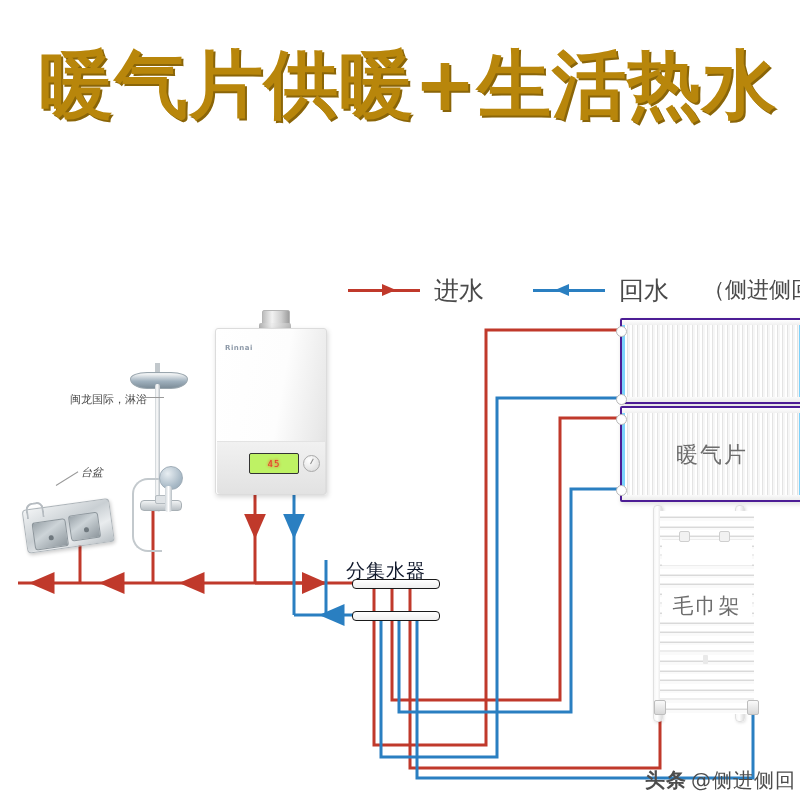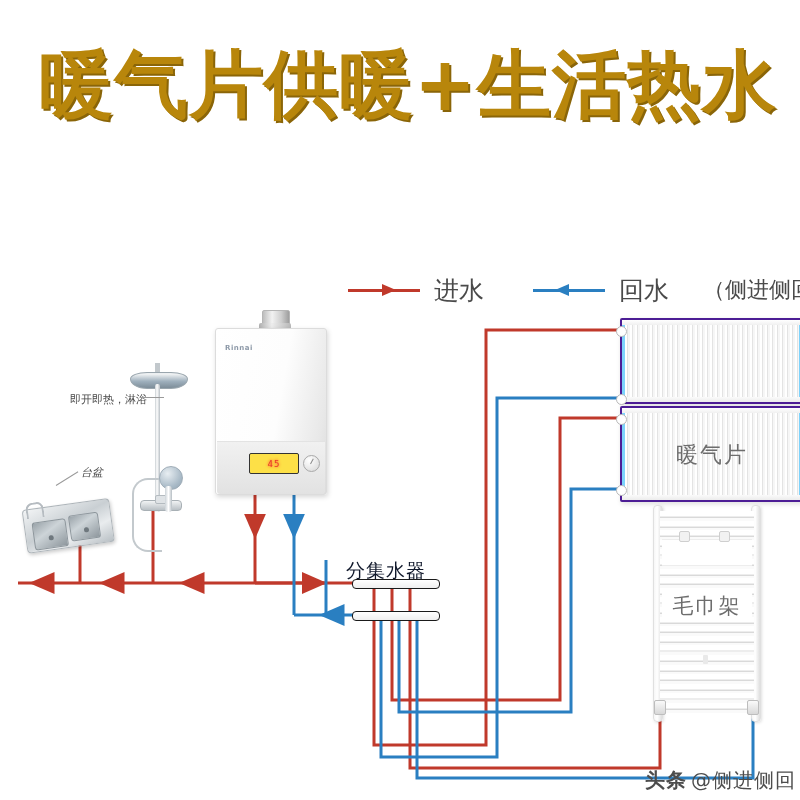--- a/index.html
+++ b/index.html
@@ -35,36 +35,36 @@
   
   #pipes{position:absolute;left:0;top:0;width:800px;height:800px;}
 
   
   .boiler{position:absolute;left:207px;top:328px;width:110px;height:165px;}
   .boiler-body{position:absolute;left:0;top:0;width:110px;height:165px;background:linear-gradient(100deg,#ffffff 0%,#fdfdfd 55%,#e8e8e8 88%,#dcdcdc 100%);border:1px solid #dcdcdc;border-radius:3px;box-shadow:1px 2px 5px rgba(0,0,0,.16);}
   .boiler-flue{position:absolute;left:47px;top:-18px;width:26px;height:19px;background:linear-gradient(90deg,#bdbdbd,#f2f2f2 35%,#cfcfcf 70%,#9e9e9e);border-radius:2px 2px 0 0;border:1px solid #b5b5b5;}
   .boiler-flue:after{content:"";position:absolute;left:-4px;top:12px;width:32px;height:7px;background:linear-gradient(90deg,#b0b0b0,#ededed 40%,#b8b8b8);border-radius:2px;}
   .boiler-brand{position:absolute;left:9px;top:15px;font-size:7px;color:#8d99a8;letter-spacing:.5px;font-weight:bold;}
   .boiler-lowerband{position:absolute;left:1px;top:112px;width:108px;height:52px;background:linear-gradient(180deg,#f1f1f1,#e2e2e2);border-top:1px solid #e3e3e3;border-radius:0 0 3px 3px;}
-  .boiler-panel{position:absolute;left:34px;top:125px;width:48px;height:19px;background:#fde047;border-radius:2px;border:1px solid #333;display:flex;align-items:center;justify-content:center;}
+  .boiler-panel{position:absolute;left:34px;top:125px;width:48px;height:19px;background:#bef264;border-radius:2px;border:1px solid #333;display:flex;align-items:center;justify-content:center;}
   .boiler-digits{font-family:"DejaVu Sans Mono","Liberation Mono",monospace;font-size:9px;color:#e8372b;letter-spacing:1px;text-shadow:0 0 3px #ff2a1a;}
   .boiler-knob{position:absolute;left:88px;top:127px;width:15px;height:15px;border-radius:50%;background:radial-gradient(circle at 35% 30%,#ffffff,#d6d6d6);border:1px solid #a9a9a9;}
   .boiler-knob:after{content:"";position:absolute;left:6px;top:2px;width:1px;height:6px;background:#8a8a8a;transform:rotate(28deg);transform-origin:bottom center;}
 
   
   .radiator{position:absolute;background:#7dd3fc;border:2px solid #4c1d95;border-radius:2px;box-shadow:1px 2px 5px rgba(0,0,0,.13);overflow:hidden;}
   .rad-fins{position:absolute;left:3px;top:3px;right:3px;bottom:3px;
     background:repeating-linear-gradient(90deg,#ffffff 0px,#ffffff 2px,#e3e3e3 2px,#e3e3e3 3.2px,#f6f6f6 3.2px,#f6f6f6 5px);}
   .rad-top{position:absolute;left:0;top:0;width:100%;height:5px;background:linear-gradient(180deg,#ffffff,#f0f0f0);}
   .rad-bottom{position:absolute;left:0;bottom:0;width:100%;height:5px;background:linear-gradient(0deg,#ececec,#fbfbfb);}
   .rad-label{position:absolute;left:0;width:100%;text-align:center;font-size:22px;color:#6d6d6d;letter-spacing:2px;}
   .rad-valve{position:absolute;width:9px;height:9px;border-radius:50%;background:#fff;border:1px solid #b9b9b9;}
 
   
-  .towel{position:absolute;left:645px;top:505px;width:92px;height:215px;padding-left:16px;}
+  .towel{position:absolute;left:645px;top:505px;width:92px;height:215px;}
   .towel-side{position:absolute;top:0;width:8px;height:215px;background:linear-gradient(90deg,#f6f6f6,#ffffff 40%,#dedede);border:1px solid #e0e0e0;border-radius:4px;box-shadow:1px 1px 3px rgba(0,0,0,.12);}
   .towel-side.l{left:0;}
   .towel-side.r{right:0;}
   .towel-bars{position:absolute;left:7px;top:6px;width:94px;height:203px;
     background:repeating-linear-gradient(180deg,#ffffff 0px,#ffffff 5px,#ededed 5px,#ededed 6.2px,#d9d9d9 6.2px,#d9d9d9 7px,#fafafa 7px,#fafafa 9.6px);}
   .towel-label{position:absolute;left:9px;top:86px;width:90px;height:30px;background:#ffffff;display:flex;align-items:center;justify-content:center;font-size:21px;color:#6d6d6d;letter-spacing:2px;}
   .towel-gap{position:absolute;left:9px;top:34px;width:90px;height:25px;background:#fff;border-top:1px solid #ededed;border-bottom:1px solid #ededed;}
   .towel-hook{position:absolute;width:9px;height:9px;top:26px;background:#f2f2f2;border:1px solid #cfcfcf;border-radius:2px;}
   .towel-vent{position:absolute;left:50px;top:150px;width:5px;height:9px;background:#e9e9e9;border-radius:1px;}
   .towel-valve{position:absolute;width:10px;height:13px;background:linear-gradient(180deg,#fafafa,#d8d8d8);border:1px solid #bdbdbd;border-radius:2px;}
@@ -239,21 +239,21 @@
   <div class="shower">
     <div class="shower-neck"></div>
     <div class="shower-head"></div>
     <div class="shower-riser"></div>
     <div class="shower-hose"></div>
     <div class="shower-mixer"></div>
     <div class="shower-handset"></div>
     <div class="shower-handle"></div>
   </div>
 
-  <div class="callout" style="left:62px;top:392px;">即开即热，淋浴</div>
+  <div class="callout" style="left:62px;top:392px;">闽龙国际，淋浴</div>
   <div class="callout-line" style="left:132px;top:397px;width:24px;"></div>
 
   <div class="callout" style="left:73px;top:465px;font-style:italic;">台盆</div>
   <div class="callout-line" style="left:48px;top:485px;width:26px;transform:rotate(-32deg);transform-origin:left center;"></div>
 
   <div class="watermark">
     <span class="wm-tt">头条</span><span>@侧进侧回</span>
   </div>
 
 </div>

